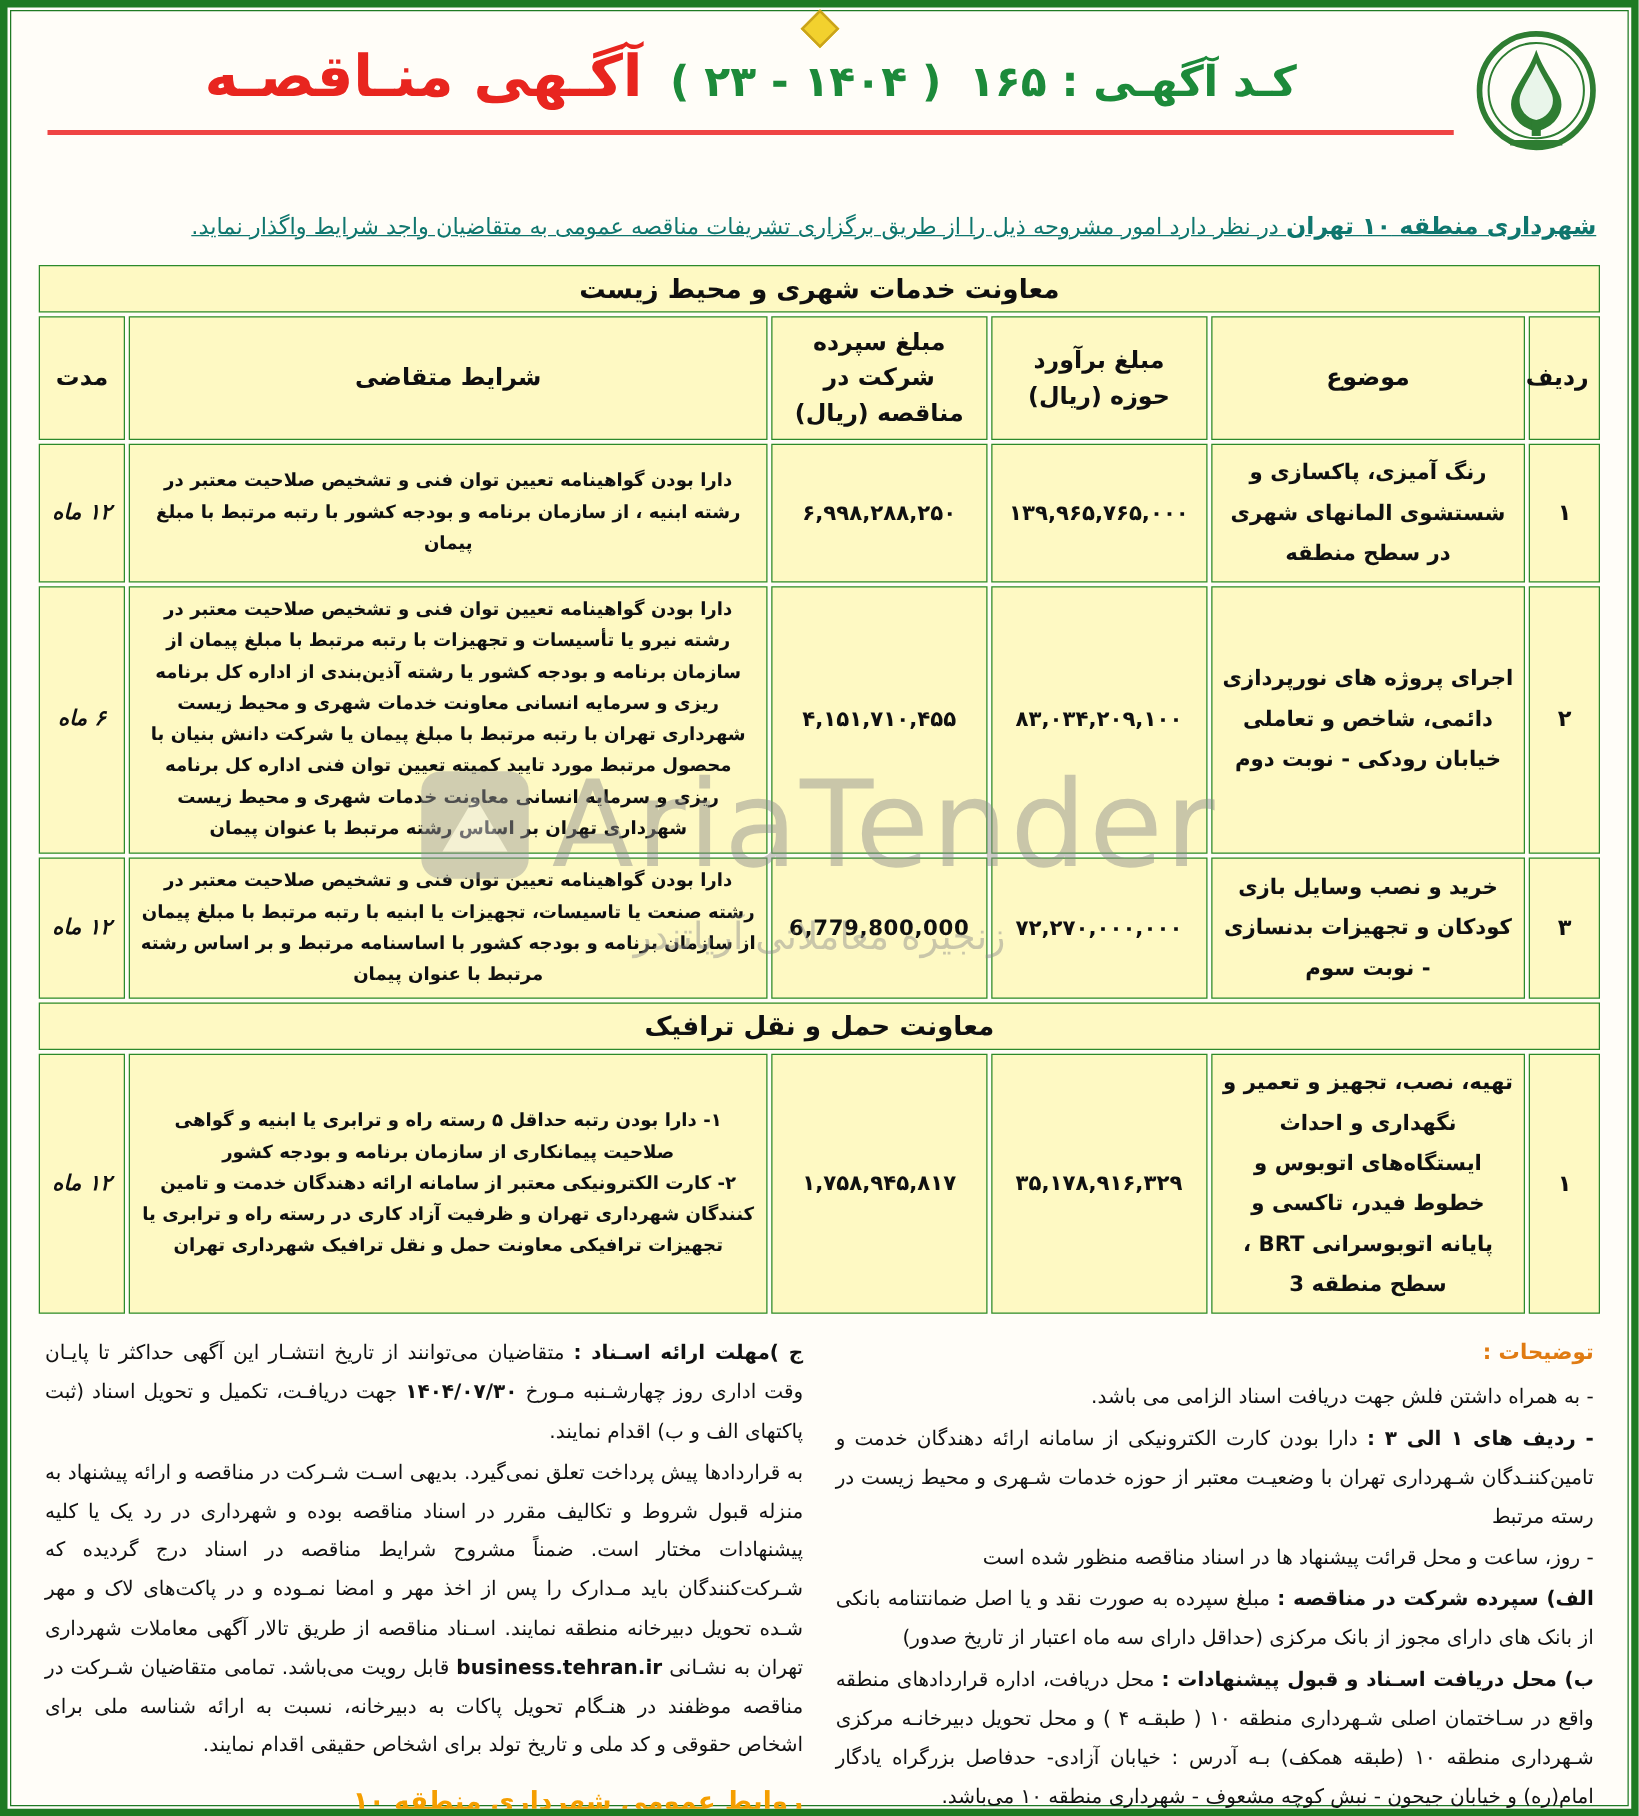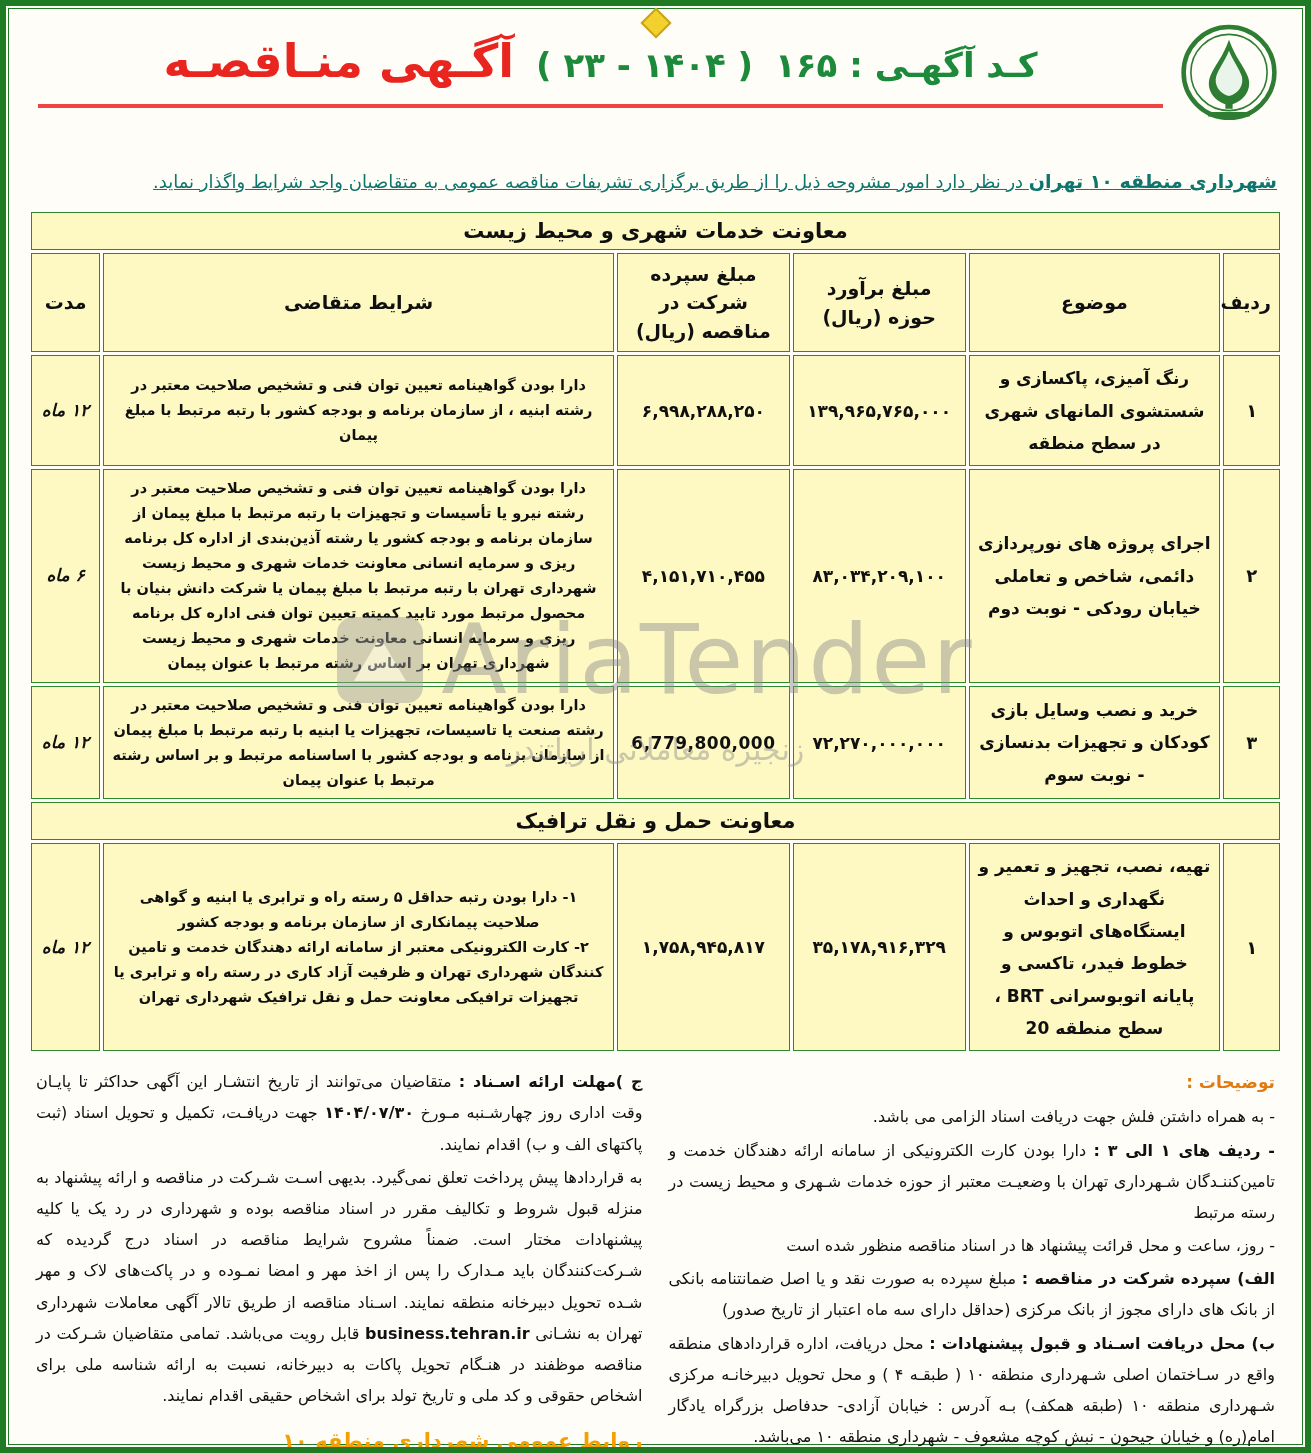--- a/index.html
+++ b/index.html
@@ -161,21 +161,21 @@
         <td class="cond">دارا بودن گواهینامه تعیین توان فنی و تشخیص صلاحیت معتبر در رشته صنعت یا تاسیسات، تجهیزات یا ابنیه با رتبه مرتبط با مبلغ پیمان از سازمان برنامه و بودجه کشور با اساسنامه مرتبط و بر اساس رشته مرتبط با عنوان پیمان</td>
         <td class="dur">۱۲ ماه</td>
       </tr>
 
       <tr>
         <td class="secbar" colspan="6">معاونت حمل و نقل ترافیک</td>
       </tr>
 
       <tr>
         <td class="rownum">۱</td>
-        <td class="subject">تهیه، نصب، تجهیز و تعمیر و نگهداری و احداث ایستگاه‌های اتوبوس و خطوط فیدر، تاکسی و پایانه اتوبوسرانی BRT ، سطح منطقه 20</td>
+        <td class="subject">تهیه، نصب، تجهیز و تعمیر و نگهداری و احداث ایستگاه‌های اتوبوس و خطوط فیدر، تاکسی و پایانه اتوبوسرانی BRT ، سطح منطقه 3</td>
         <td class="money">۳۵,۱۷۸,۹۱۶,۳۲۹</td>
         <td class="money">۱,۷۵۸,۹۴۵,۸۱۷</td>
         <td class="cond">۱- دارا بودن رتبه حداقل ۵ رسته راه و ترابری یا ابنیه و گواهی صلاحیت پیمانکاری از سازمان برنامه و بودجه کشور
 ۲- کارت الکترونیکی معتبر از سامانه ارائه دهندگان خدمت و تامین کنندگان شهرداری تهران و ظرفیت آزاد کاری در رسته راه و ترابری یا تجهیزات ترافیکی  معاونت حمل و نقل ترافیک شهرداری تهران</td>
         <td class="dur">۱۲ ماه</td>
       </tr>
     </tbody>
       </table>
 
     <div class="notes">

